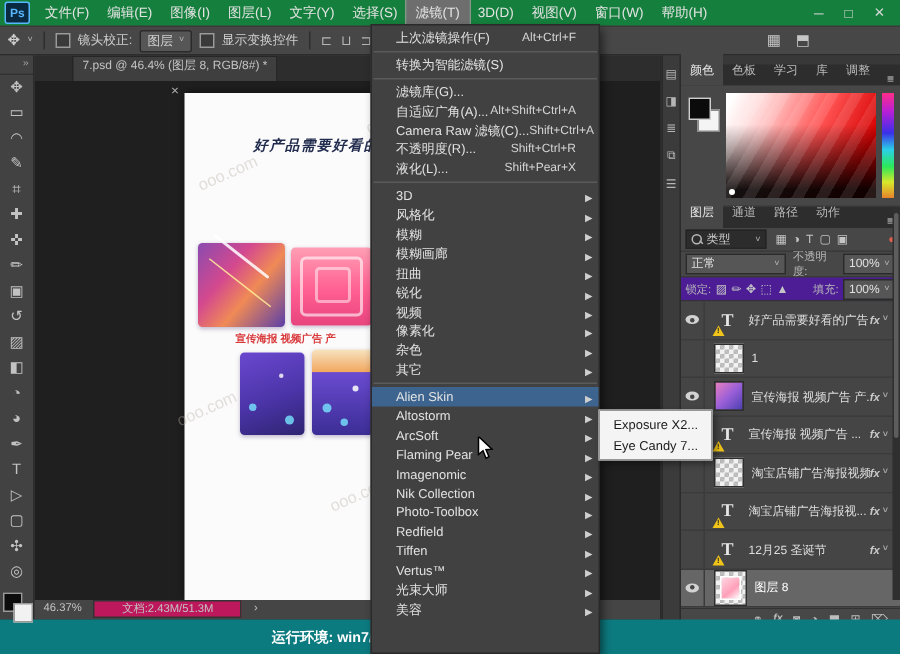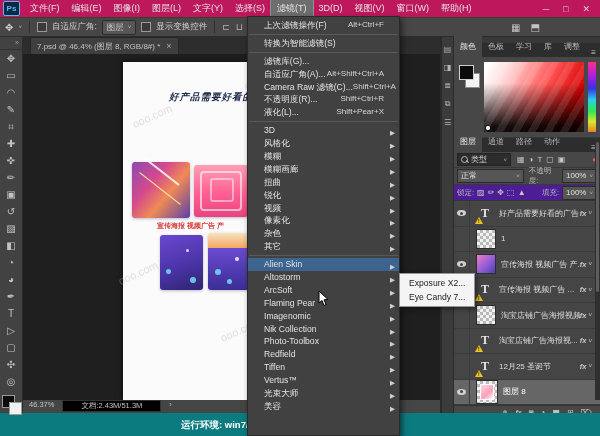--- a/index.html
+++ b/index.html
@@ -5,38 +5,38 @@
   html,body{margin:0;padding:0;}
   body{
     width:600px;height:436px;position:relative;overflow:hidden;
     background:#2b2b2b;
     font-family:"Liberation Sans","DejaVu Sans",sans-serif;
     -webkit-font-smoothing:antialiased;
     user-select:none;
   }
   .abs{position:absolute;}
   
-  #menubar{left:0;top:0;width:600px;height:17px;background:#be185d;display:flex;align-items:center;z-index:30;border-bottom:1px solid #3a3a3a;}
+  #menubar{left:0;top:0;width:600px;height:17px;background:#15803d;display:flex;align-items:center;z-index:30;border-bottom:1px solid #3a3a3a;}
   #ps-logo{width:15px;height:13px;margin:0 4px 0 3px;background:#0a2a42;color:#57b8ff;font-size:8px;font-weight:bold;display:flex;align-items:center;justify-content:center;border:1px solid #57b8ff;border-radius:2px;}
   .mb-item{color:#e3e3e3;font-size:9px;padding:0 6px;height:17px;line-height:17px;white-space:nowrap;}
   .mb-item.active{background:#6e6e6e;outline:1px solid #8f8f8f;}
   #win-controls{margin-left:auto;display:flex;align-items:center;gap:14px;padding-right:10px;color:#d6d6d6;font-size:9px;}
   #win-controls span{cursor:default;}
   
   #optionsbar{left:0;top:18px;width:600px;height:18px;background:#474747;border-bottom:1px solid #2c2c2c;display:flex;align-items:center;gap:5px;z-index:5;color:#cfcfcf;font-size:8.5px;}
   .opt-sep{width:1px;height:12px;background:#2e2e2e;margin:0 2px;}
   .chk{width:8px;height:8px;border:1px solid #9a9a9a;background:#3a3a3a;display:inline-block;}
   .opt-dd{background:#565656;border:1px solid #2b2b2b;border-radius:2px;height:13px;line-height:13px;padding:0 4px;display:flex;align-items:center;gap:4px;}
   .opt-dd .car{font-size:6px;color:#bbb;}
   .tool-glyph{color:#cfcfcf;font-size:10px;}
   .align-ic{color:#b5b5b5;font-size:9px;letter-spacing:-1px;}
   #opt-right{margin-left:auto;display:flex;gap:10px;padding-right:60px;color:#c5c5c5;font-size:10px;}
   
   #tabbar{left:22px;top:37px;width:418px;height:17px;background:#2d2d2d;z-index:4;display:flex;align-items:flex-end;}
-  #doc-tab{margin-left:8px;height:16px;background:#3f3f3f;border:1px solid #262626;border-bottom:none;color:#c3c3c3;font-size:8px;display:flex;align-items:center;gap:6px;padding:0 6px;}
+  #doc-tab{margin-left:26px;height:16px;background:#3f3f3f;border:1px solid #262626;border-bottom:none;color:#c3c3c3;font-size:8px;display:flex;align-items:center;gap:6px;padding:0 6px;flex-direction:column;}
   #doc-tab .close{color:#aaa;font-size:9px;}
   
   #toolbar{left:0;top:37px;width:22px;height:376px;background:#424242;border-right:1px solid #2c2c2c;z-index:6;}
   #toolbar .tb-head{color:#9f9f9f;font-size:7px;text-align:right;padding:2px 3px 3px 0;border-bottom:1px solid #333;}
   .tool{height:17px;display:flex;align-items:center;justify-content:center;color:#c2c2c2;font-size:10px;}
   #fgbg{left:2px;top:394px;width:20px;height:20px;z-index:22;}
   #fg-swatch{position:absolute;left:0;top:1px;width:11px;height:11px;background:#0c0c0c;border:1px solid #9a9a9a;}
   #bg-swatch{position:absolute;left:7px;top:8px;width:11px;height:11px;background:#f2f2f2;border:1px solid #9a9a9a;}
   
   #canvas{left:23px;top:54px;width:417px;height:346px;background:#1f1f1f;z-index:1;overflow:hidden;}
@@ -49,21 +49,21 @@
   #tile1 .streak2{position:absolute;left:2px;top:26px;width:52px;height:1px;background:rgba(255,235,150,.9);transform:rotate(38deg);}
   #tile2{left:71px;top:103px;width:54px;height:52px;background:linear-gradient(180deg,#ff9fb4 0%,#ff5f92 55%,#e8447e 100%);}
   .fake-glyph{position:absolute;inset:6px;border:2px solid rgba(255,255,255,.8);border-radius:4px;opacity:.75;}
   .fake-glyph::after{content:"";position:absolute;left:20%;top:15%;width:55%;height:55%;border:2px solid rgba(255,255,255,.65);border-radius:3px;}
   #art-redline{position:absolute;left:34px;top:159px;color:#d93a3c;font-size:7px;font-weight:bold;white-space:nowrap;}
   #tile3{left:37px;top:173px;width:43px;height:55px;background:linear-gradient(160deg,#6a48cf 0%,#4b34a8 55%,#2e2470 100%);}
   #tile4{left:85px;top:171px;width:41px;height:57px;background:linear-gradient(180deg,#f6e3c0 0%,#f2a860 26%,#6a4bd0 27%,#3b2d95 100%);}
   .bokeh,.bokeh2,.bokeh3{position:absolute;border-radius:50%;background:rgba(120,230,255,.8);}
   
   #statusbar{left:23px;top:400px;width:417px;height:13px;background:#454545;display:flex;align-items:flex-start;gap:8px;color:#c2c2c2;font-size:7.5px;z-index:6;}
-  #doc-size-box{background:#000000;border:1px solid #333;height:10px;line-height:10px;padding:0 18px;}
+  #doc-size-box{background:#be185d;border:1px solid #333;height:10px;line-height:10px;padding:0 18px;}
   
   #footerbar{left:0;top:413px;width:600px;height:23px;z-index:8;display:flex;align-items:center;}
   #footer-text{position:absolute;left:181px;top:6px;color:#fff;font-size:9.5px;font-weight:bold;white-space:nowrap;width:66px;overflow:hidden;}
   
   #filter-menu{left:247px;top:16px;width:153px;height:420px;background:#414141;border:1px solid #2a2a2a;box-shadow:2px 3px 6px rgba(0,0,0,.55);z-index:40;padding-top:2px;box-sizing:border-box;}
   .mi{height:12.9px;line-height:12.9px;display:flex;align-items:center;position:relative;color:#e2e2e2;font-size:8.6px;white-space:nowrap;}
   .mi .lab{padding-left:16px;}
   .mi .sc{margin-left:auto;padding-right:15px;font-size:8px;color:#d5d5d5;}
   .mi .arr{position:absolute;right:4px;font-size:6.5px;color:#cfcfcf;top:3px;}
   .mi.hl{background:#3c648f;}
@@ -157,21 +157,21 @@
     <span>□</span>
     <span>✕</span>
   </div>
 </div>
 
 <div id="optionsbar" class="abs">
   <span class="tool-glyph" style="margin-left:5px;">✥</span>
   <span class="car" style="font-size:6px;color:#bbb;">˅</span>
   <span class="opt-sep"></span>
   <span class="chk"></span>
-  <span>自适应广角:</span>
+  <span>镜头校正:</span>
   <span class="opt-dd">
     <span>图层</span>
     <span class="car">˅</span>
   </span>
   <span class="chk"></span>
   <span>显示变换控件</span>
   <span class="opt-sep"></span>
   <span id="align-icons" style="display:flex;gap:7px;">
       <span class="align-ic">⊏</span>
       <span class="align-ic">⊔</span>

